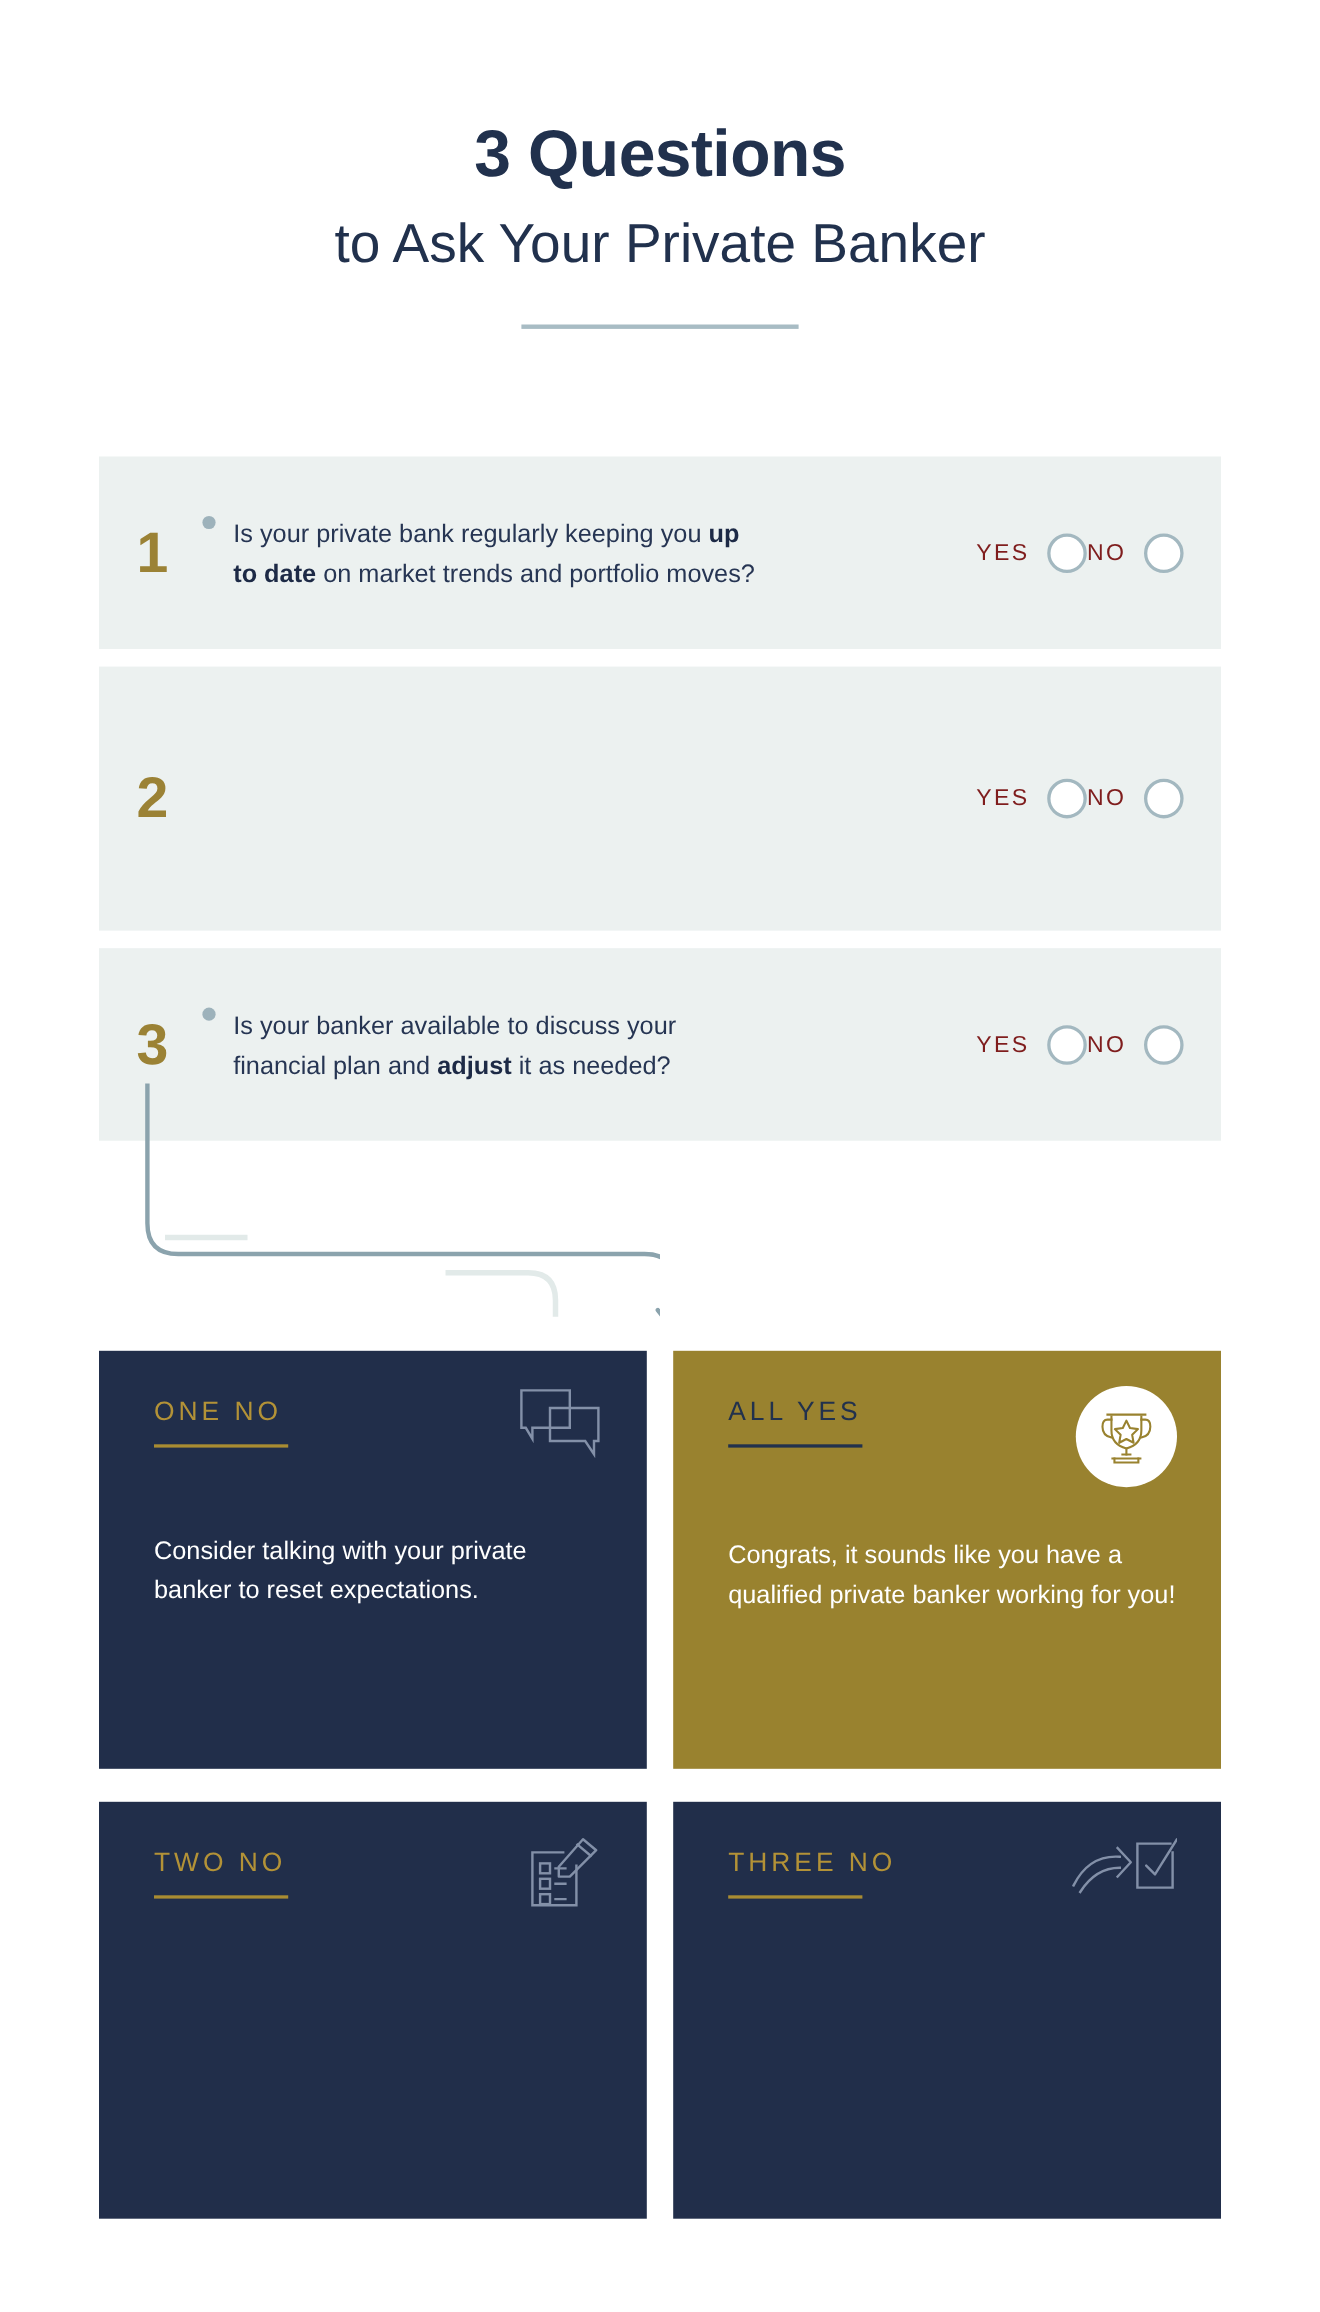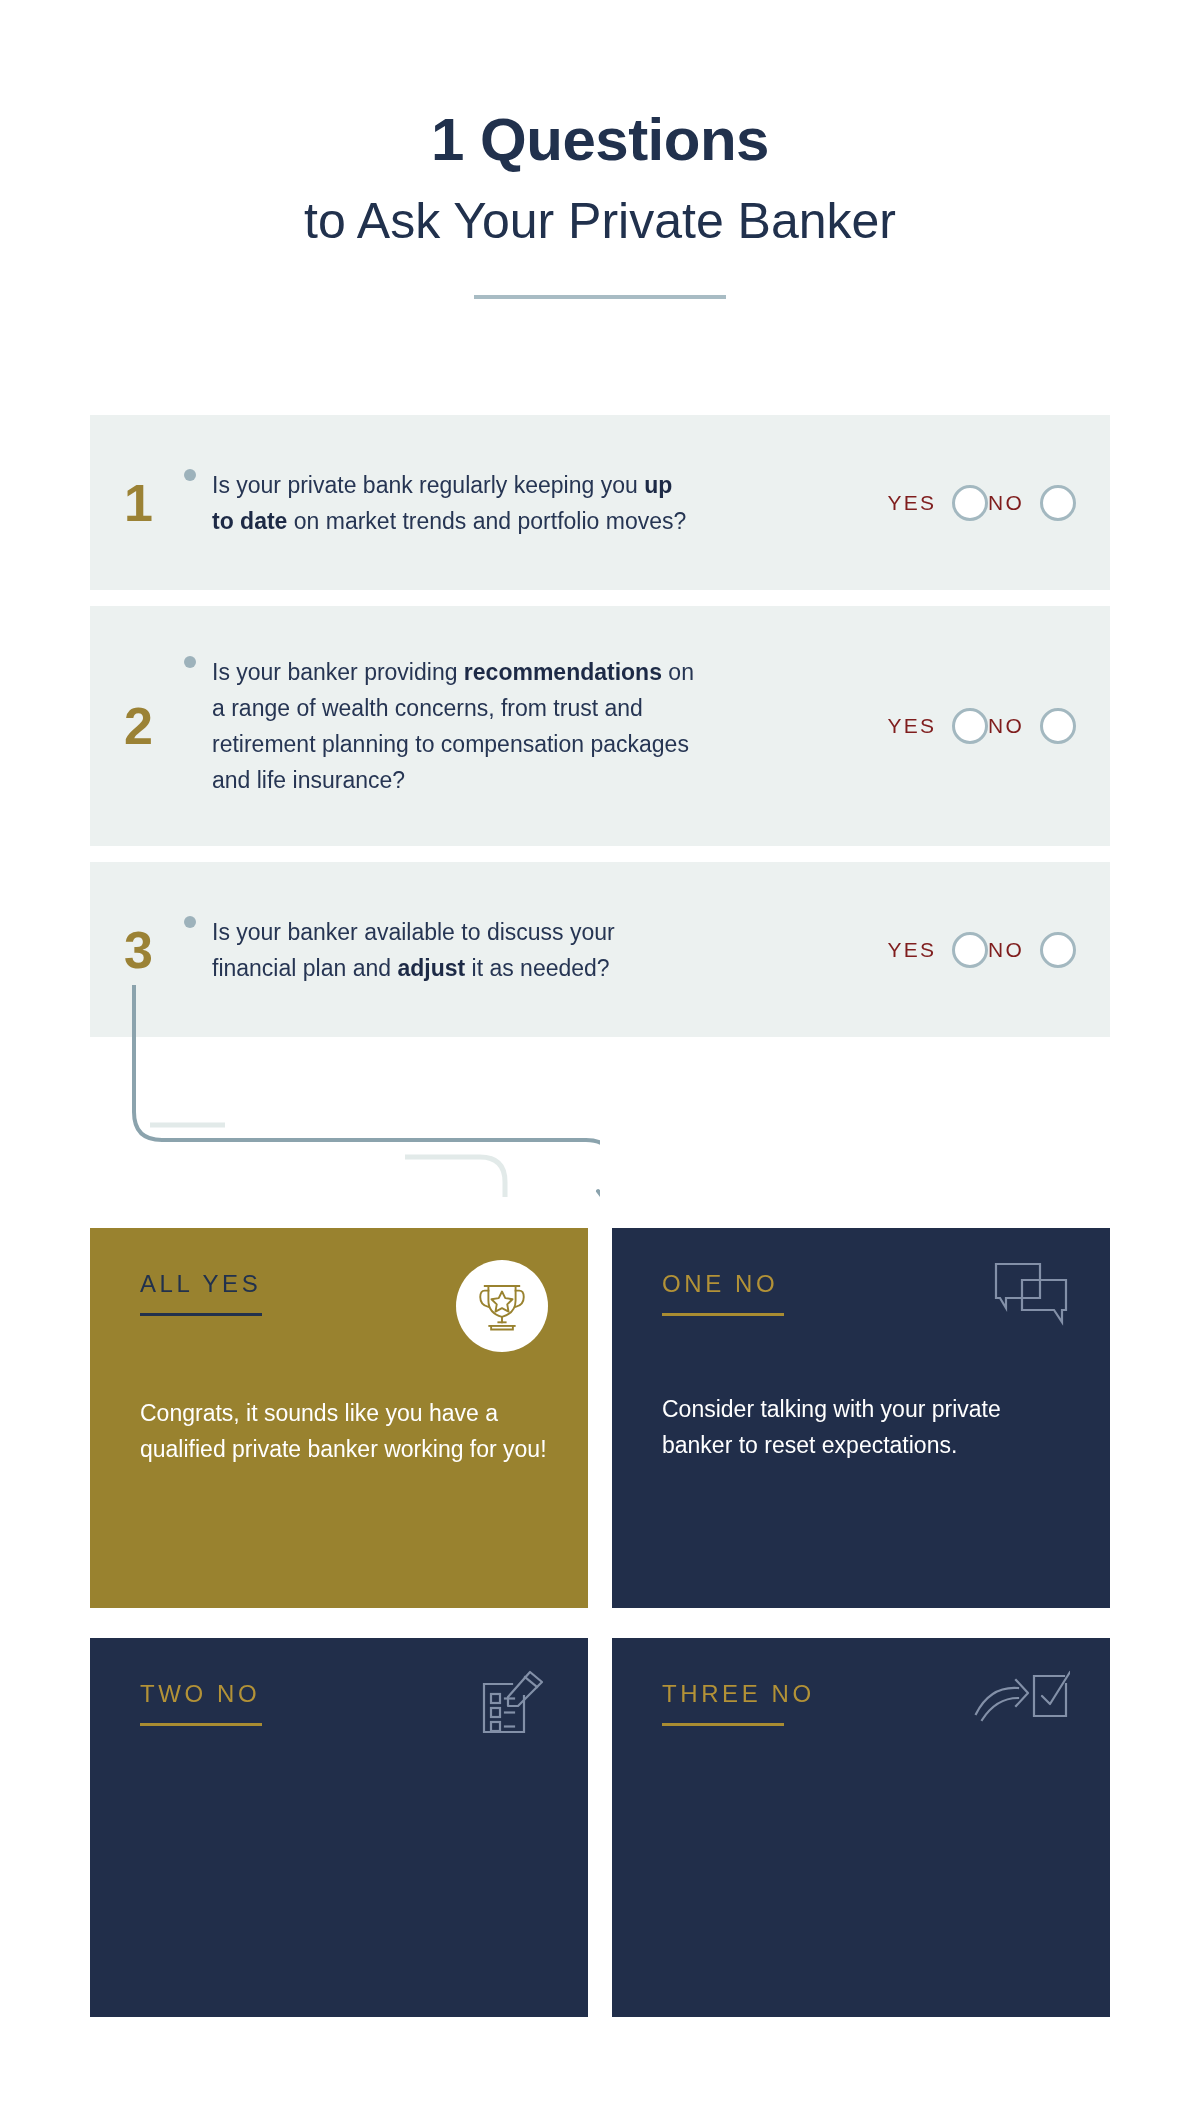--- a/index.html
+++ b/index.html
@@ -213,21 +213,21 @@
     align-items: center;
     justify-content: center;
   }
 </style>
 </head>
 <body>
 
 <div class="page">
 
   <div class="header">
-    <div class="title">1 Questions</div>
+    <div class="title">3 Questions</div>
     <div class="subtitle">to Ask Your Private Banker</div>
     <div class="title-rule"></div>
   </div>
 
   <div class="questions">
 
     <div class="qrow q1">
       <div class="qnum">1</div>
       <div class="qtext-wrap">
         <span class="qbullet"></span>
@@ -240,24 +240,20 @@
         </div>
         <div class="ans no">
           <span class="ans-label">NO</span>
           <span class="ans-circle"></span>
         </div>
       </div>
     </div>
 
     <div class="qrow q2">
       <div class="qnum">2</div>
-      <div class="qtext-wrap">
-        <span class="qbullet"></span>
-        <div class="qtext">Is your banker providing <b>recommendations</b> on a range of wealth concerns, from trust and retirement planning to compensation packages and life insurance?</div>
-      </div>
       <div class="answers">
         <div class="ans yes">
           <span class="ans-label">YES</span>
           <span class="ans-circle"></span>
         </div>
         <div class="ans no">
           <span class="ans-label">NO</span>
           <span class="ans-circle"></span>
         </div>
       </div>
@@ -288,20 +284,36 @@
       <path d="M 70 140 L 145 140" stroke="#e2eae9" stroke-width="5" fill="none" stroke-linecap="butt"></path>
       <path d="M 325 172 L 400 172 Q 425 172 425 197 L 425 212" stroke="#e2eae9" stroke-width="5" fill="none" stroke-linecap="butt"></path>
 
       <path d="M 54 0 L 54 127 Q 54 155 82 155 L 506 155 Q 534 155 534 183 L 534 222" stroke="#8ba3ad" stroke-width="4" fill="none" stroke-linecap="round"></path>
 
       <path d="M 518 206 L 534 227 L 550 206" stroke="#8ba3ad" stroke-width="4" fill="none" stroke-linecap="round" stroke-linejoin="round"></path>
     </svg>
   </div>
 
   <div class="cards">
+
+    <div class="card navy">
+      <div class="card-head">ONE NO</div>
+      <div class="card-rule"></div>
+      <div class="card-body">Consider talking with your private banker to reset expectations.</div>
+      <div class="card-icon">
+        <svg width="78" height="72" viewBox="0 0 78 72">
+          <g fill="none" stroke="#8390a8" stroke-width="2.2" stroke-linejoin="miter" stroke-linecap="square">
+
+            <path d="M 4 4 L 48 4 L 48 38 L 14 38 L 14 48 L 8 38 L 4 38 Z"></path>
+
+            <path d="M 30 20 L 74 20 L 74 50 L 70 50 L 70 62 L 62 50 L 30 50 Z"></path>
+          </g>
+        </svg>
+      </div>
+    </div>
 
     <div class="card gold">
       <div class="card-head">ALL YES</div>
       <div class="card-rule"></div>
       <div class="card-body">Congrats, it sounds like you have a qualified private banker working for you!</div>
       <div class="card-icon">
         <div class="icon-circle">
           <svg width="58" height="58" viewBox="0 0 64 64">
             <g fill="none" stroke="#99822f" stroke-width="2.1" stroke-linecap="square" stroke-linejoin="miter">
 
@@ -320,36 +332,20 @@
               <line x1="18" y1="54" x2="46" y2="54"></line>
 
               <path d="M 32 16 L 35.6 23.3 L 43.6 24.5 L 37.8 30.2 L 39.2 38.2 L 32 34.4 L 24.8 38.2 L 26.2 30.2 L 20.4 24.5 L 28.4 23.3 Z" stroke-linejoin="round"></path>
             </g>
           </svg>
         </div>
       </div>
     </div>
 
     <div class="card navy">
-      <div class="card-head">ONE NO</div>
-      <div class="card-rule"></div>
-      <div class="card-body">Consider talking with your private banker to reset expectations.</div>
-      <div class="card-icon">
-        <svg width="78" height="72" viewBox="0 0 78 72">
-          <g fill="none" stroke="#8390a8" stroke-width="2.2" stroke-linejoin="miter" stroke-linecap="square">
-
-            <path d="M 4 4 L 48 4 L 48 38 L 14 38 L 14 48 L 8 38 L 4 38 Z"></path>
-
-            <path d="M 30 20 L 74 20 L 74 50 L 70 50 L 70 62 L 62 50 L 30 50 Z"></path>
-          </g>
-        </svg>
-      </div>
-    </div>
-
-    <div class="card navy">
       <div class="card-head">TWO NO</div>
       <div class="card-rule"></div>
       <div class="card-icon">
         <svg width="70" height="72" viewBox="0 0 70 72">
           <g fill="none" stroke="#8390a8" stroke-width="2.2" stroke-linejoin="miter" stroke-linecap="square">
 
             <path d="M 6 14 L 34 14 M 6 14 L 6 62 L 46 62 L 46 26"></path>
 
             <rect x="13" y="24" width="9" height="9"></rect>
             <line x1="27" y1="28.5" x2="36" y2="28.5"></line>

